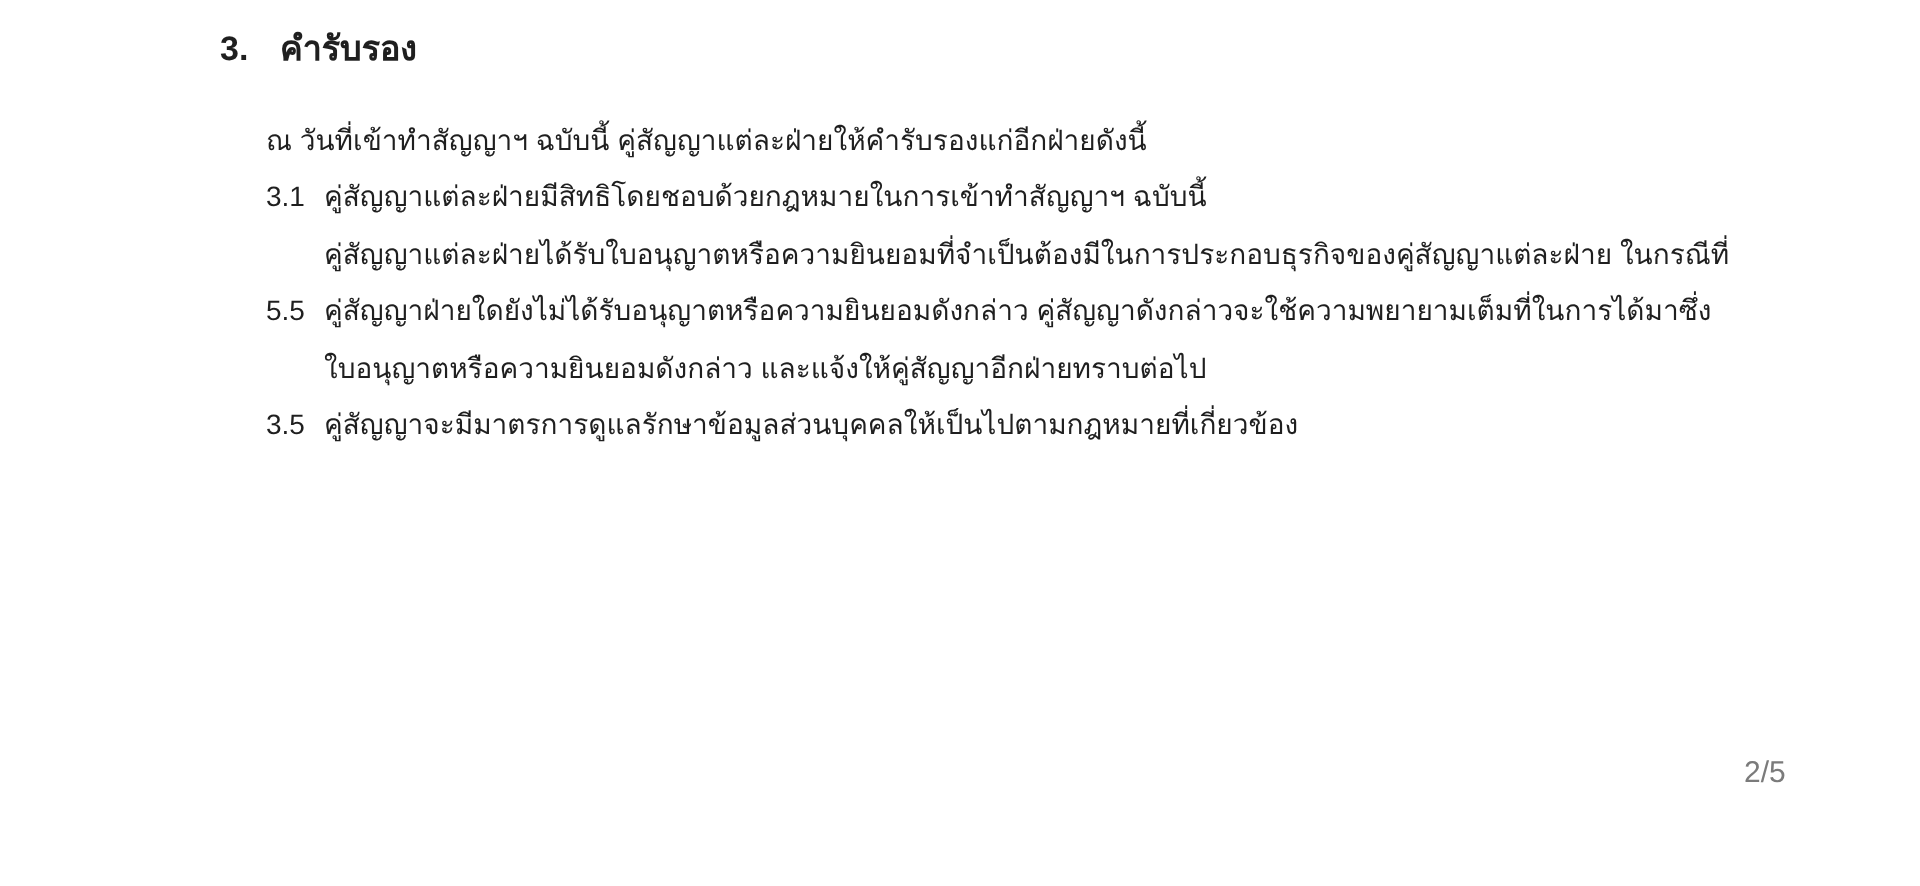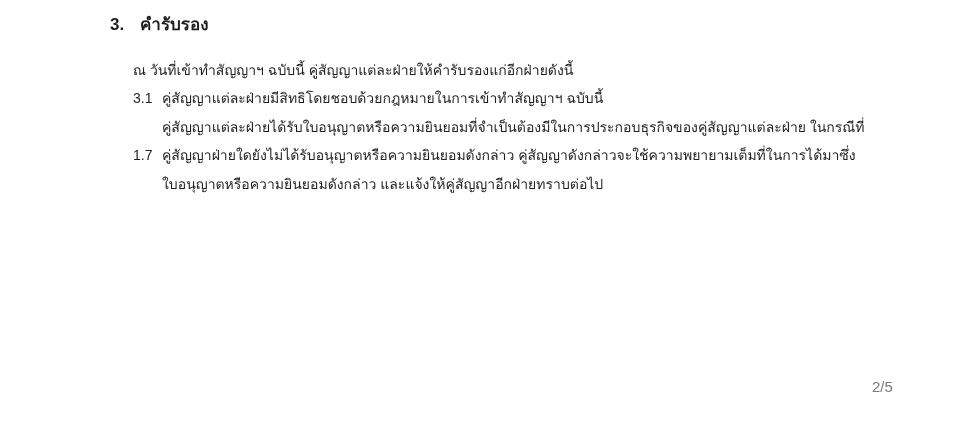--- a/index.html
+++ b/index.html
@@ -60,22 +60,26 @@
     <p class="intro">ณ วันที่เข้าทำสัญญาฯ ฉบับนี้ คู่สัญญาแต่ละฝ่ายให้คำรับรองแก่อีกฝ่ายดังนี้</p>
 
     <div class="clause">
       <span class="num">3.1</span>
       <span class="text">คู่สัญญาแต่ละฝ่ายมีสิทธิโดยชอบด้วยกฎหมายในการเข้าทำสัญญาฯ ฉบับนี้</span>
     </div>
 
 
 
     <div class="clause">
-      <span class="num">1.7</span>
+      <span class="num">5.5</span>
       <span class="text">คู่สัญญาแต่ละฝ่ายได้รับใบอนุญาตหรือความยินยอมที่จำเป็นต้องมีในการประกอบธุรกิจของคู่สัญญาแต่ละฝ่าย ในกรณีที่คู่สัญญาฝ่ายใดยังไม่ได้รับอนุญาตหรือความยินยอมดังกล่าว คู่สัญญาดังกล่าวจะใช้ความพยายามเต็มที่ในการได้มาซึ่งใบอนุญาตหรือความยินยอมดังกล่าว และแจ้งให้คู่สัญญาอีกฝ่ายทราบต่อไป</span>
     </div>
 
+    <div class="clause">
+      <span class="num">3.5</span>
+      <span class="text">คู่สัญญาจะมีมาตรการดูแลรักษาข้อมูลส่วนบุคคลให้เป็นไปตามกฎหมายที่เกี่ยวข้อง</span>
+    </div>
 
   </div>
 
   <div class="page-number">2/5</div>
 
 </div>
 
 </body></html>

